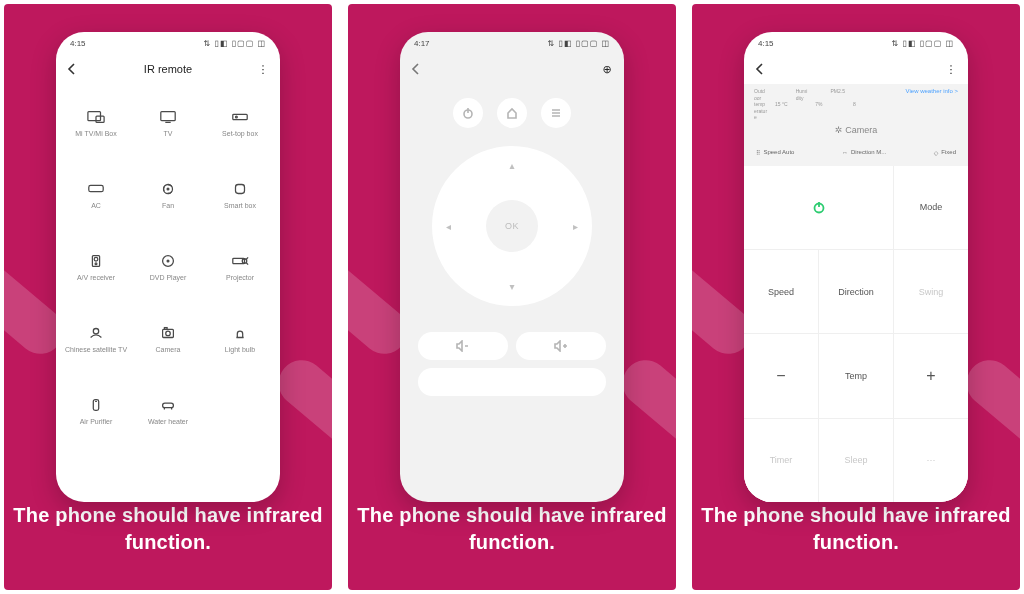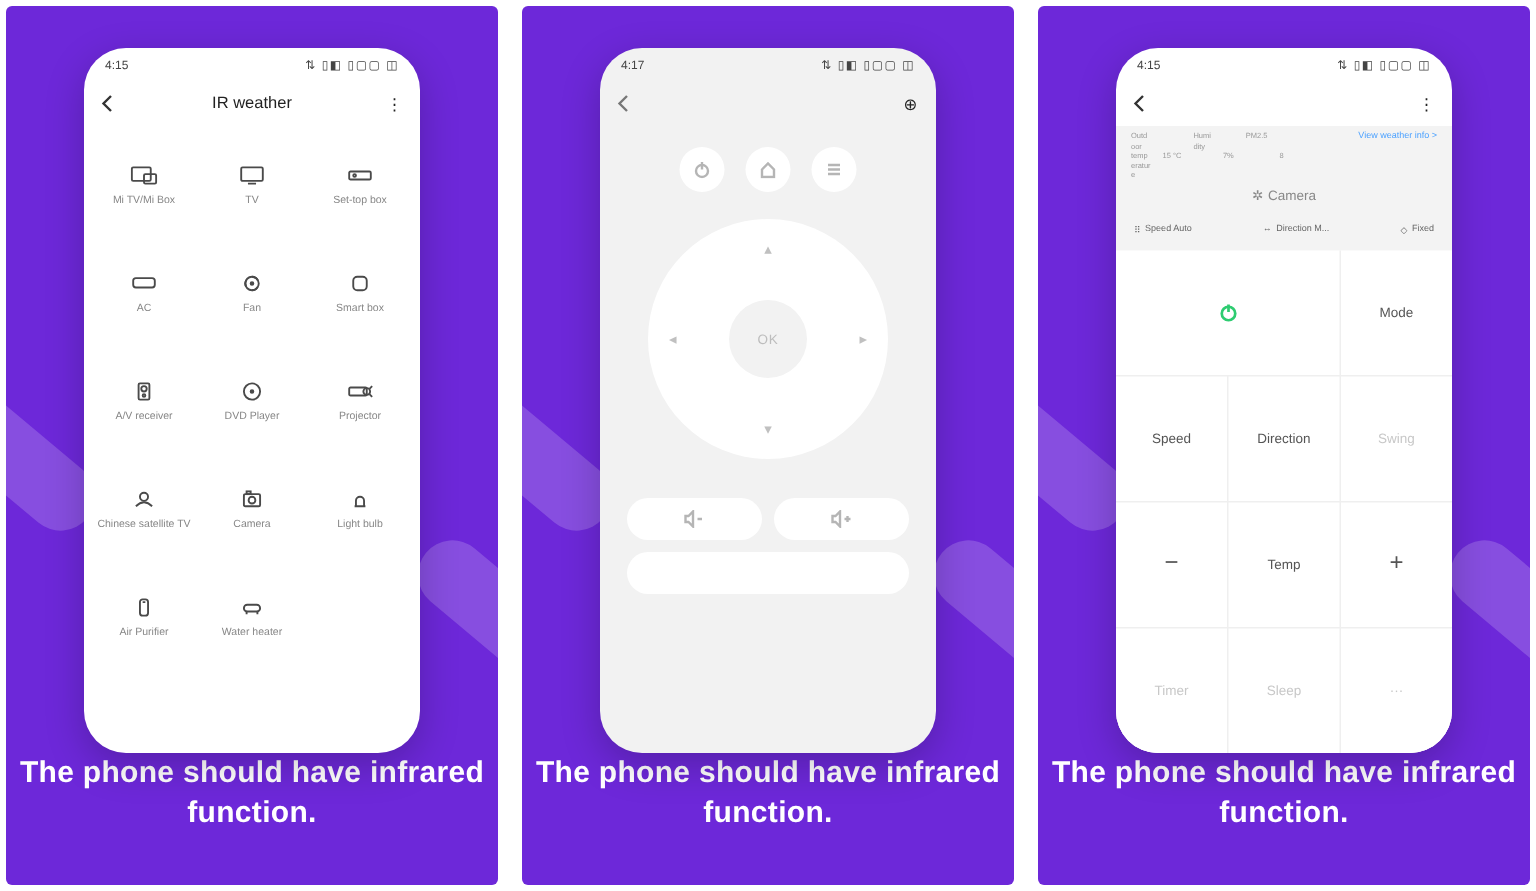--- a/index.html
+++ b/index.html
@@ -1,20 +1,20 @@
 <!DOCTYPE html>
 <html><head>
 <meta charset="utf-8">
 <style>
   * { box-sizing: border-box; margin: 0; padding: 0; }
   html, body { width: 1024px; height: 594px; font-family: -apple-system, Helvetica, Arial, sans-serif; }
   body { display: flex; gap: 16px; padding: 4px; background: #fff; }
   .panel {
     flex: 1;
-    background: #6d28d9;
+    background: #be185d;
     border-radius: 4px;
     position: relative;
     overflow: hidden;
     display: flex;
     flex-direction: column;
     align-items: center;
     padding-top: 28px;
   }
   .panel .blob1, .panel .blob2 {
     position: absolute; background: rgba(255,255,255,0.18); border-radius: 60px;
@@ -113,21 +113,21 @@
     <div class="statusbar">
       <span>4:15</span>
       <span class="right">⇅ ▯◧ ▯▢▢ ◫</span>
     </div>
     <div class="appbar">
       <span class="back">
         <svg viewBox="0 0 12 12">
             <path d="M8 1 L3 6 L8 11" stroke="#333" fill="none" stroke-width="1.6"></path>
           </svg>
       </span>
-      <span class="title">IR weather</span>
+      <span class="title">IR remote</span>
       <span class="action">⋮</span>
     </div>
     <div class="grid" id="device-grid">
         <div class="cell">
           <div class="ic"><svg viewBox="0 0 20 14">
               <rect x="1" y="1" width="14" height="10" rx="1"></rect>
               <rect x="10" y="6" width="9" height="7" rx="1"></rect>
             </svg></div>
           <div>Mi TV/Mi Box</div>
         </div>

